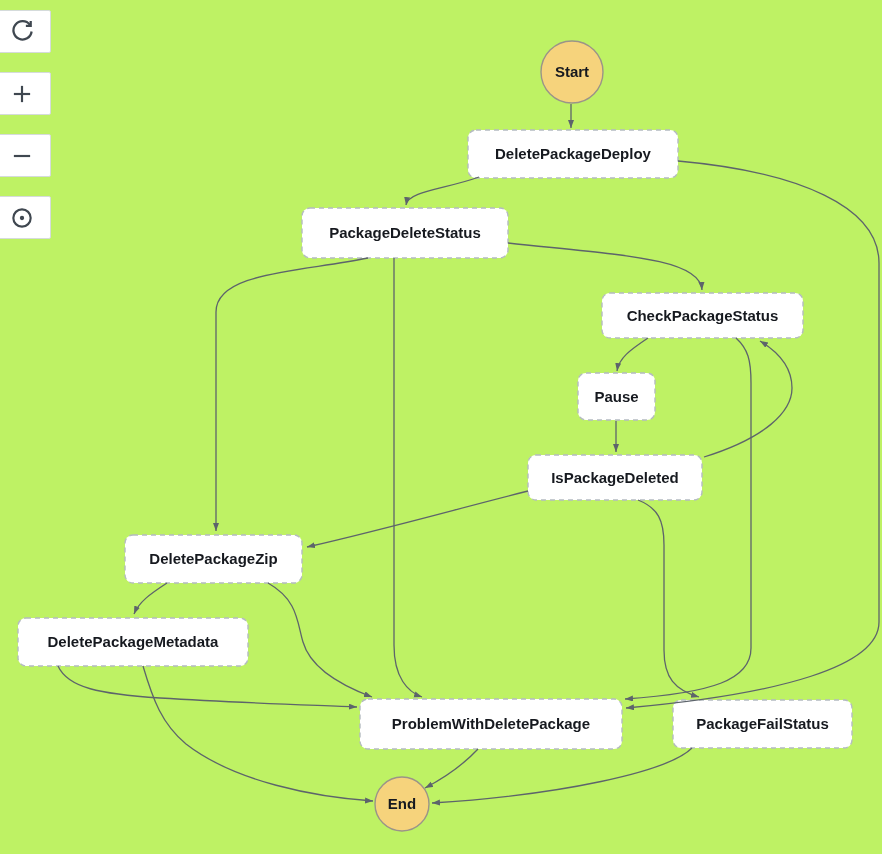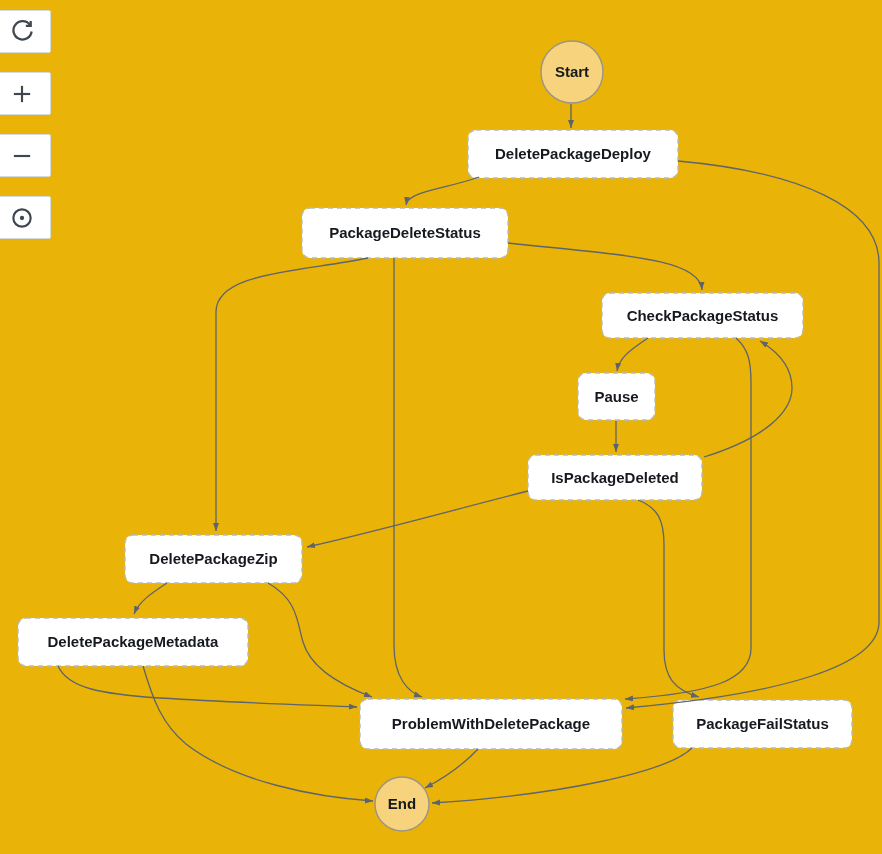--- a/index.html
+++ b/index.html
@@ -8,21 +8,21 @@
     background: #ffffff;
     width: 882px;
     height: 854px;
     overflow: hidden;
     font-family: "Liberation Sans", sans-serif;
   }
   .stage {
     position: relative;
     width: 882px;
     height: 854px;
-    background: #eab308;
+    background: #bef264;
   }
   .toolbar {
     position: absolute;
     left: -7px;
     top: 10px;
     display: flex;
     flex-direction: column;
     gap: 19px;
     z-index: 5;
   }

